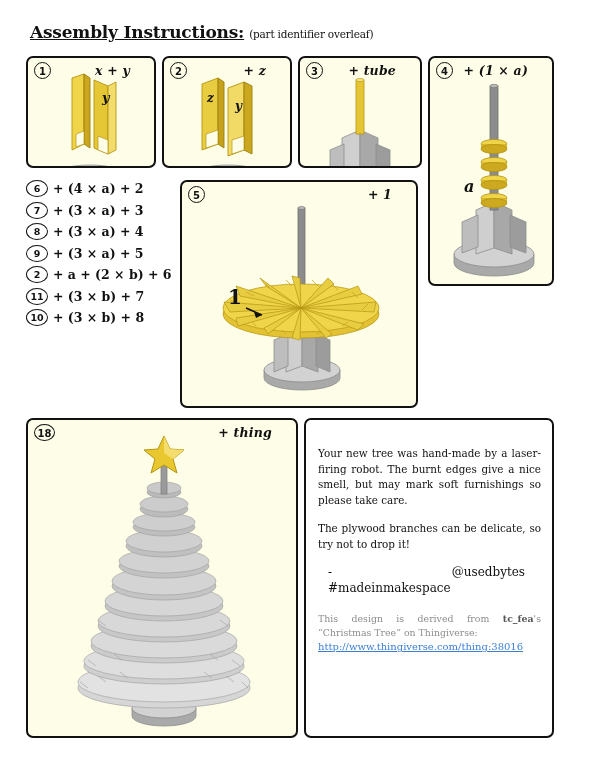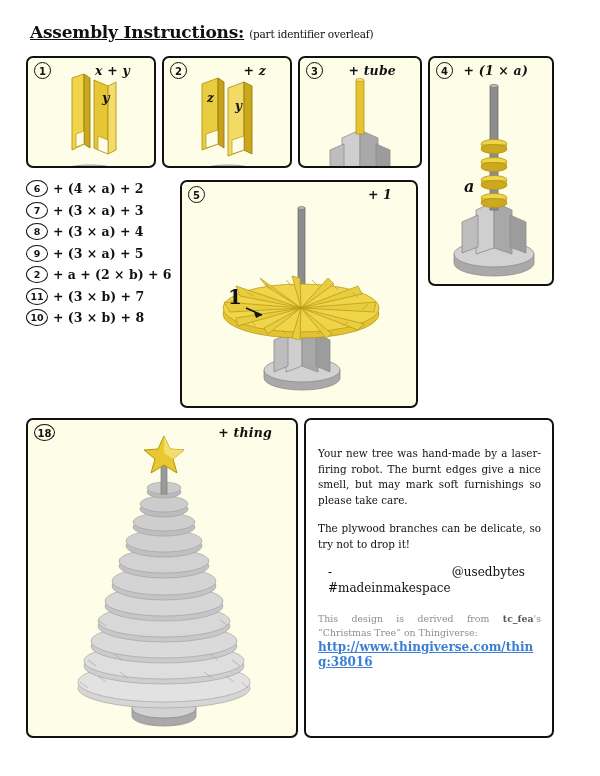--- a/index.html
+++ b/index.html
@@ -157,23 +157,22 @@
     margin-top: 16px;
     color: #8e8e8e;
     font-size: 9.4px;
     line-height: 14px;
     text-align: justify;
   }
   .note-fine b { color: #555; margin-top: 16px; }
   .note-link {
     color: #3b7fd4;
     text-decoration: underline;
-    font-size: 12px;
+    font-size: 10px;
     word-break: break-all;
-    font-weight: bold;
   }
 </style>
 </head>
 <body>
 
 <div class="page">
 
   <div class="header">
     <span class="header-title">Assembly Instructions:</span>
     <span class="header-sub">(part identifier overleaf)</span>

